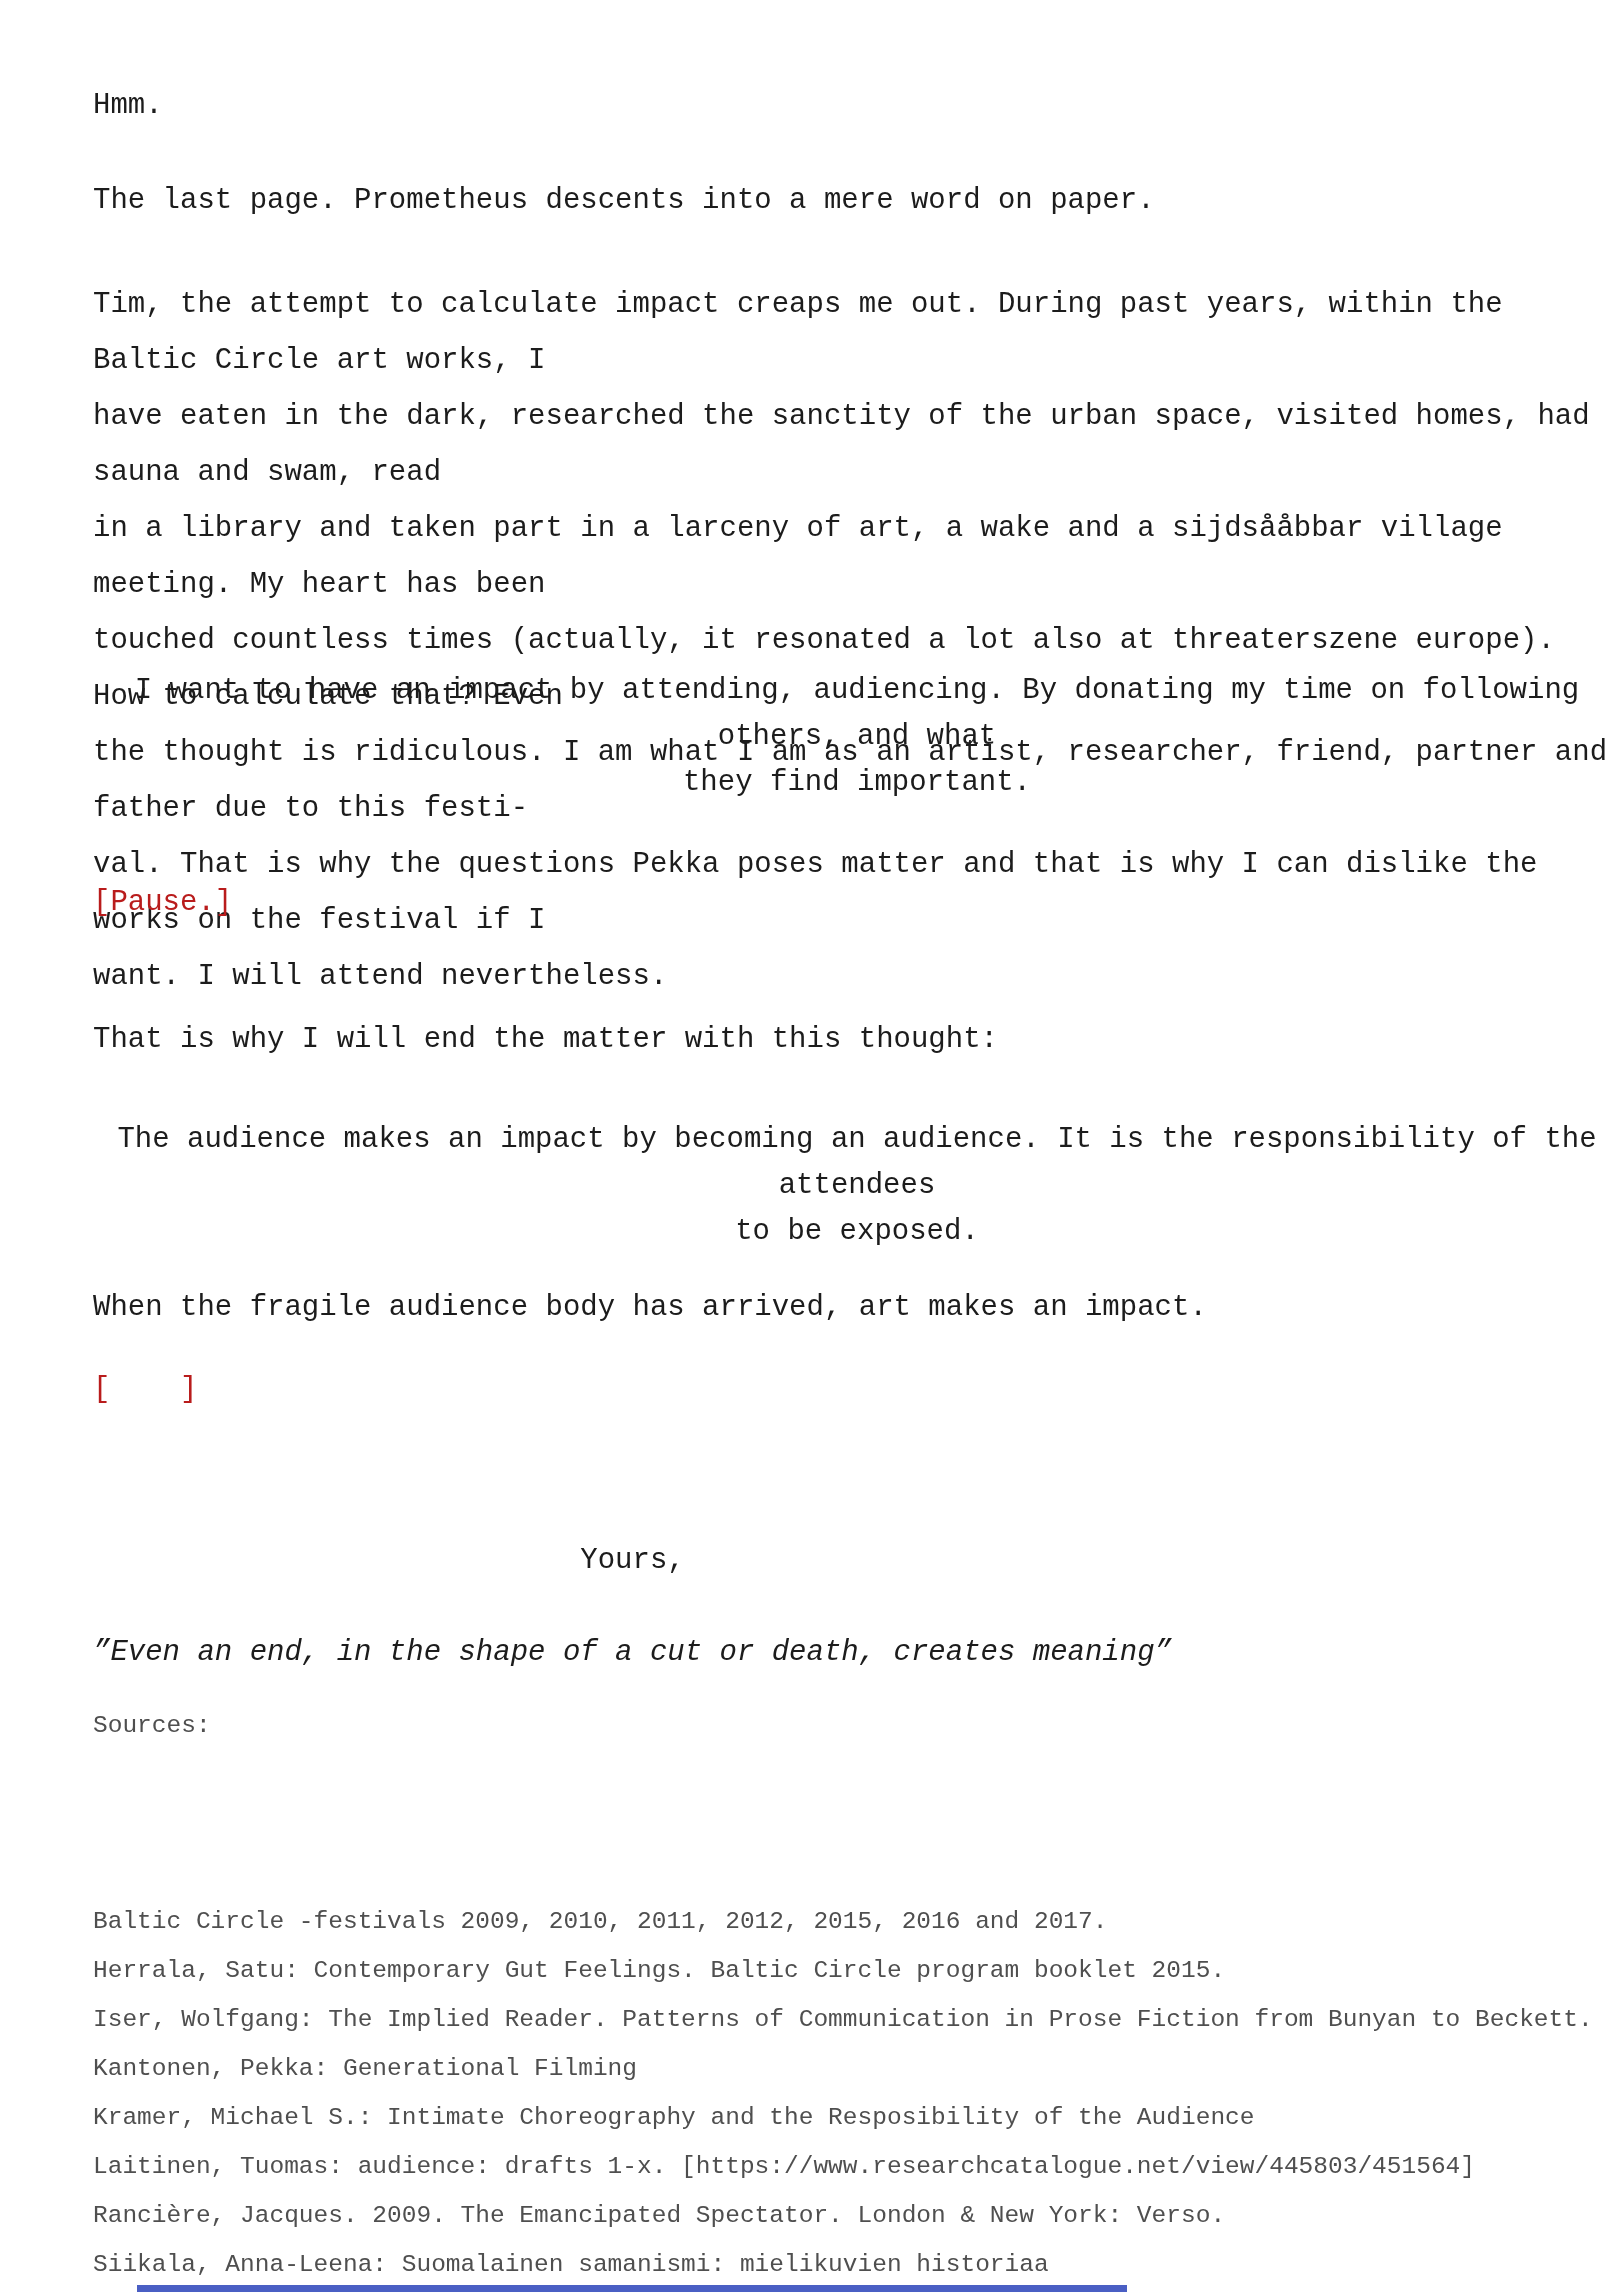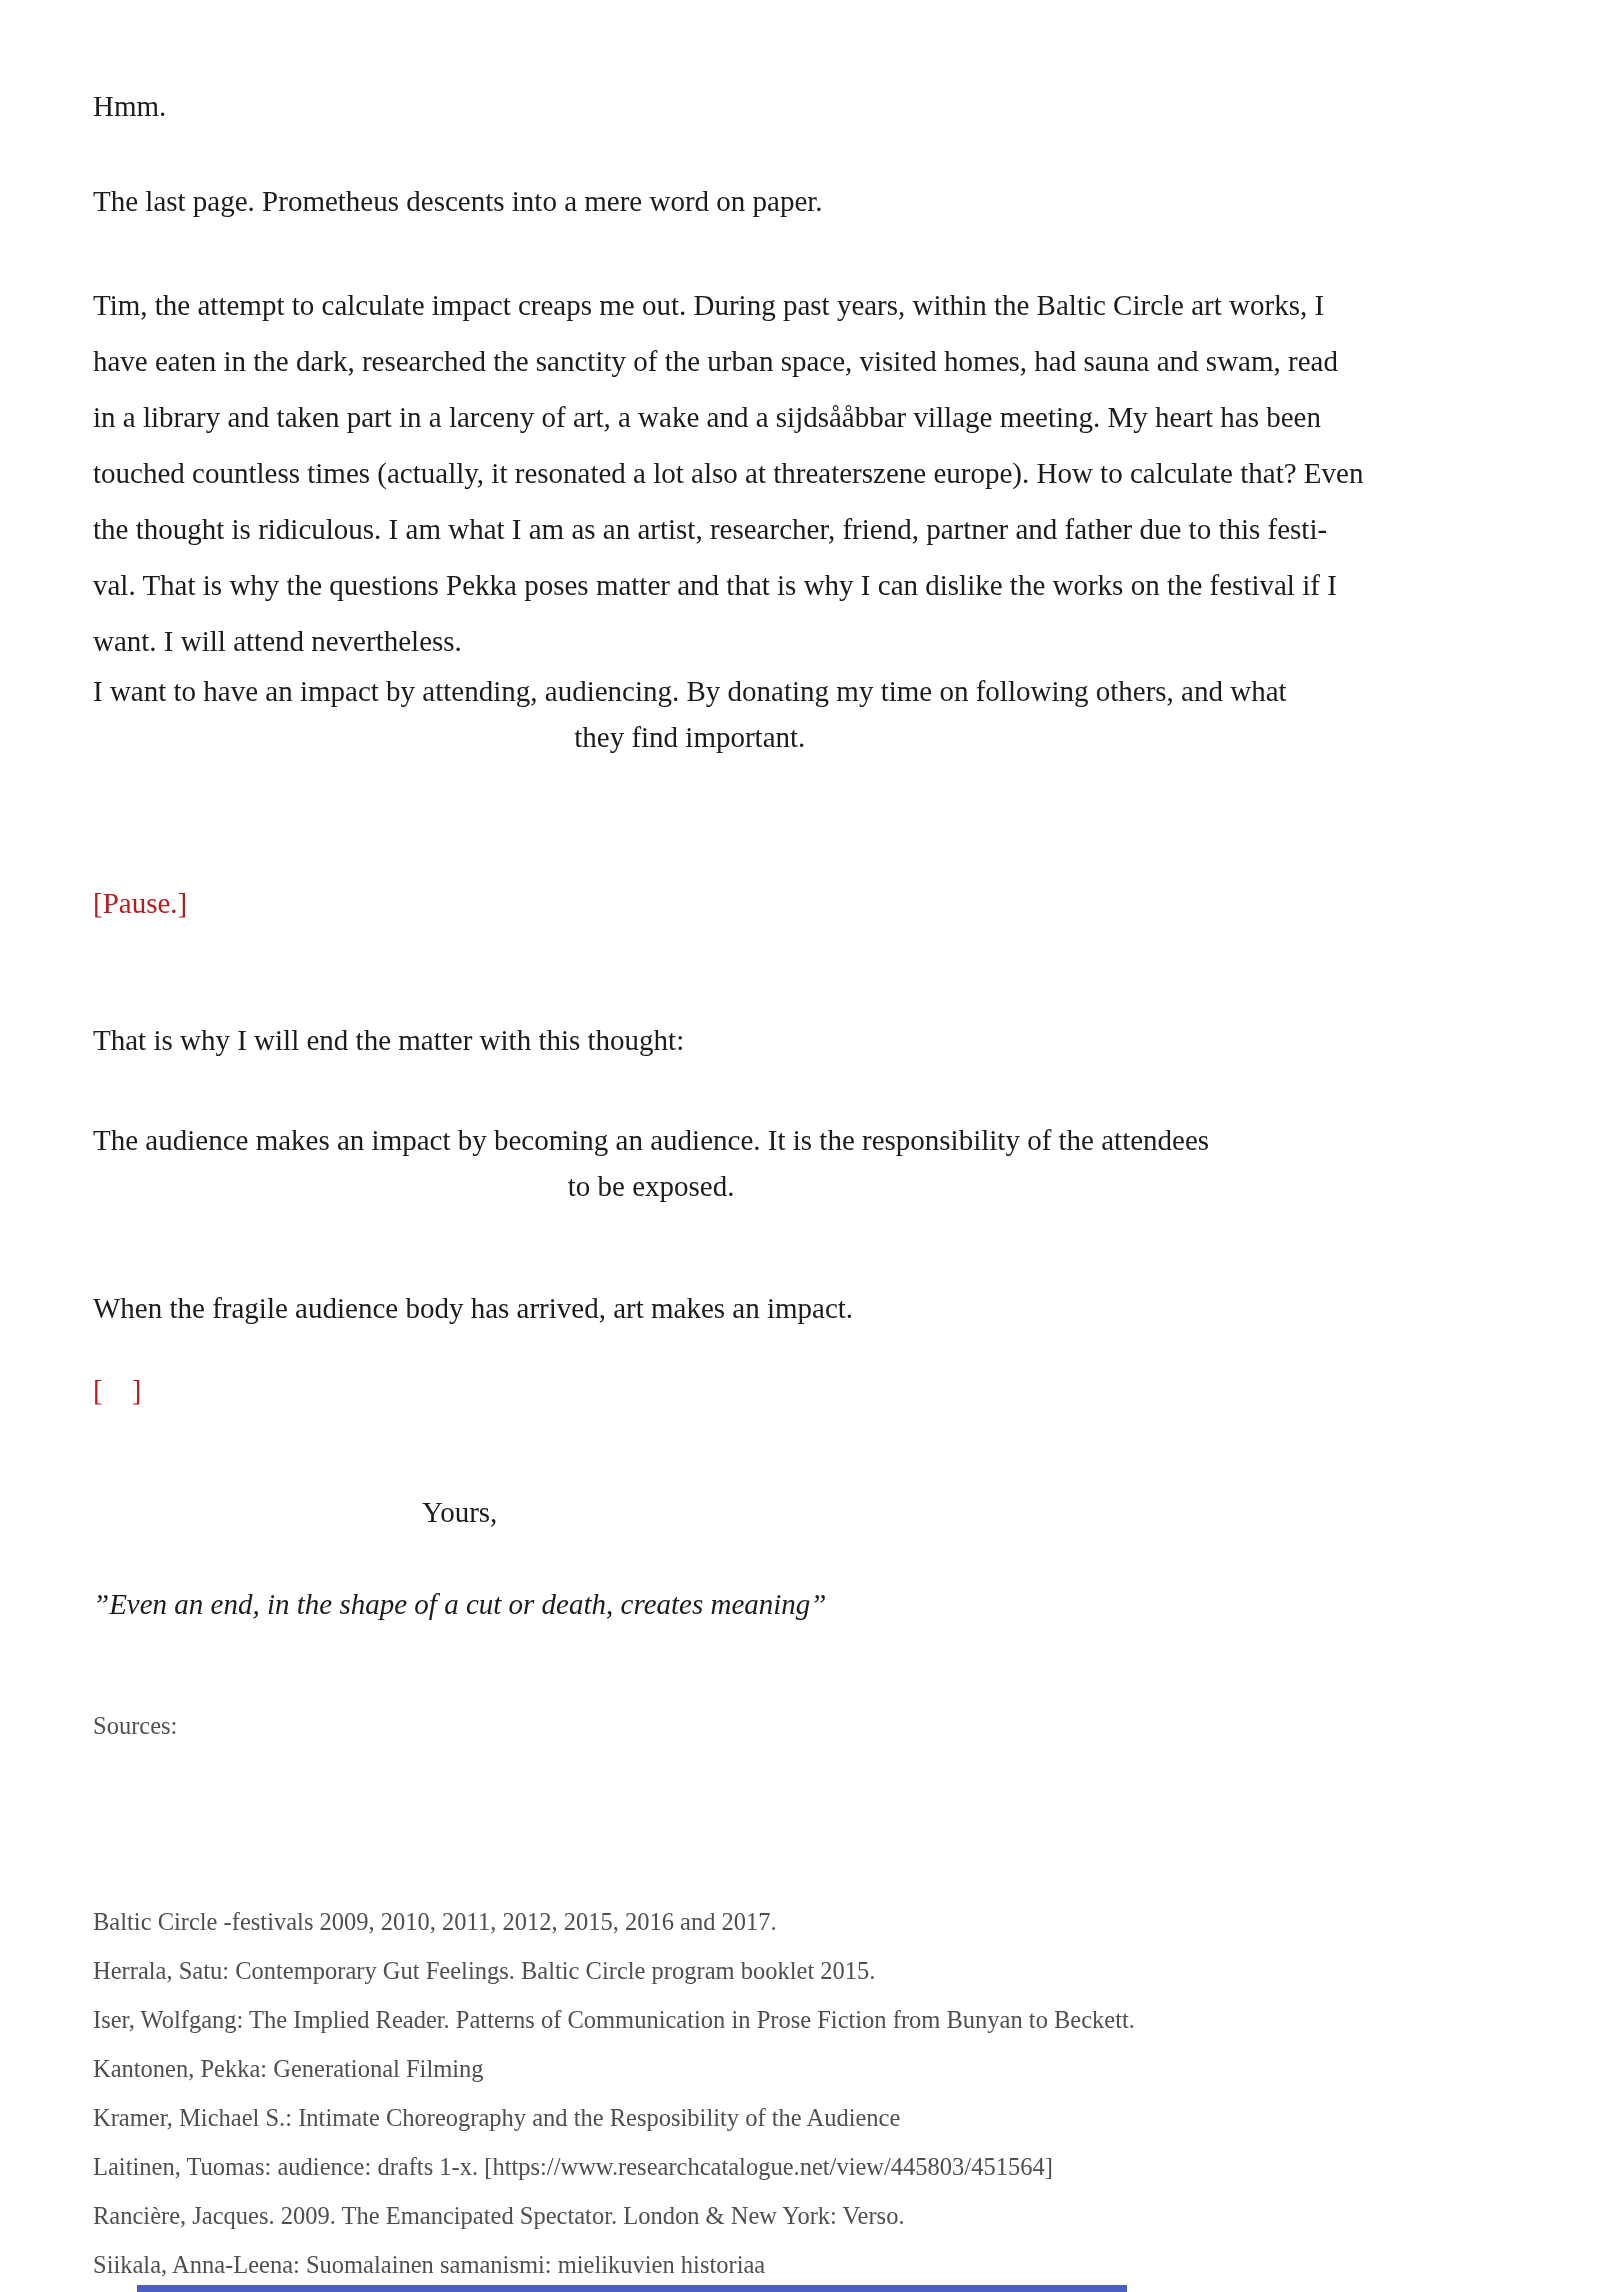--- a/index.html
+++ b/index.html
@@ -5,21 +5,21 @@
   html, body {
     margin: 0;
     padding: 0;
     background: #ffffff;
   }
   .page {
     position: relative;
     width: 1621px;
     height: 2293px;
     background: #ffffff;
-    font-family: Liberation Serif, serif;
+    font-family: Liberation Mono, monospace;
     color: #1c1c1c;
     overflow: hidden;
   }
   .tblock {
     position: absolute;
     left: 93px;
     white-space: pre-line;
     font-size: 29px;
     line-height: 56px;
     color: #1c1c1c;
@@ -81,21 +81,21 @@
 
   <div class="tblock" style="top:1012px">That is why I will end the matter with this thought:</div>
 
   <div class="tblock tight" style="top:1117px">The audience makes an impact by becoming an audience. It is the responsibility of the attendees
 to be exposed.</div>
 
   <div class="tblock" style="top:1280px">When the fragile audience body has arrived, art makes an impact.</div>
 
   <div class="tblock red pre" style="top:1362px">[    ]</div>
 
-  <div class="tblock tight" style="top:1443px">
+  <div class="tblock tight" style="top:1492px">
     <div>Yours,</div>
     <div class="quote-line">”Even an end, in the shape of a cut or death, creates meaning”</div>
   </div>
 
   <div class="sources">
     <div>Sources:</div>
     <div>
       
     <div>Baltic Circle -festivals 2009, 2010, 2011, 2012, 2015, 2016 and 2017.</div><div>Herrala, Satu: Contemporary Gut Feelings. Baltic Circle program booklet 2015.</div><div>Iser, Wolfgang: The Implied Reader. Patterns of Communication in Prose Fiction from Bunyan to Beckett.</div><div>Kantonen, Pekka: Generational Filming</div><div>Kramer, Michael S.: Intimate Choreography and the Resposibility of the Audience</div><div>Laitinen, Tuomas: audience: drafts 1-x. [https://www.researchcatalogue.net/view/445803/451564]</div><div>Rancière, Jacques. 2009. The Emancipated Spectator. London &amp; New York: Verso.</div><div>Siikala, Anna-Leena: Suomalainen samanismi: mielikuvien historiaa</div><div>Wilson, Robert Anton: Prometheus Rising</div></div>
   </div>

